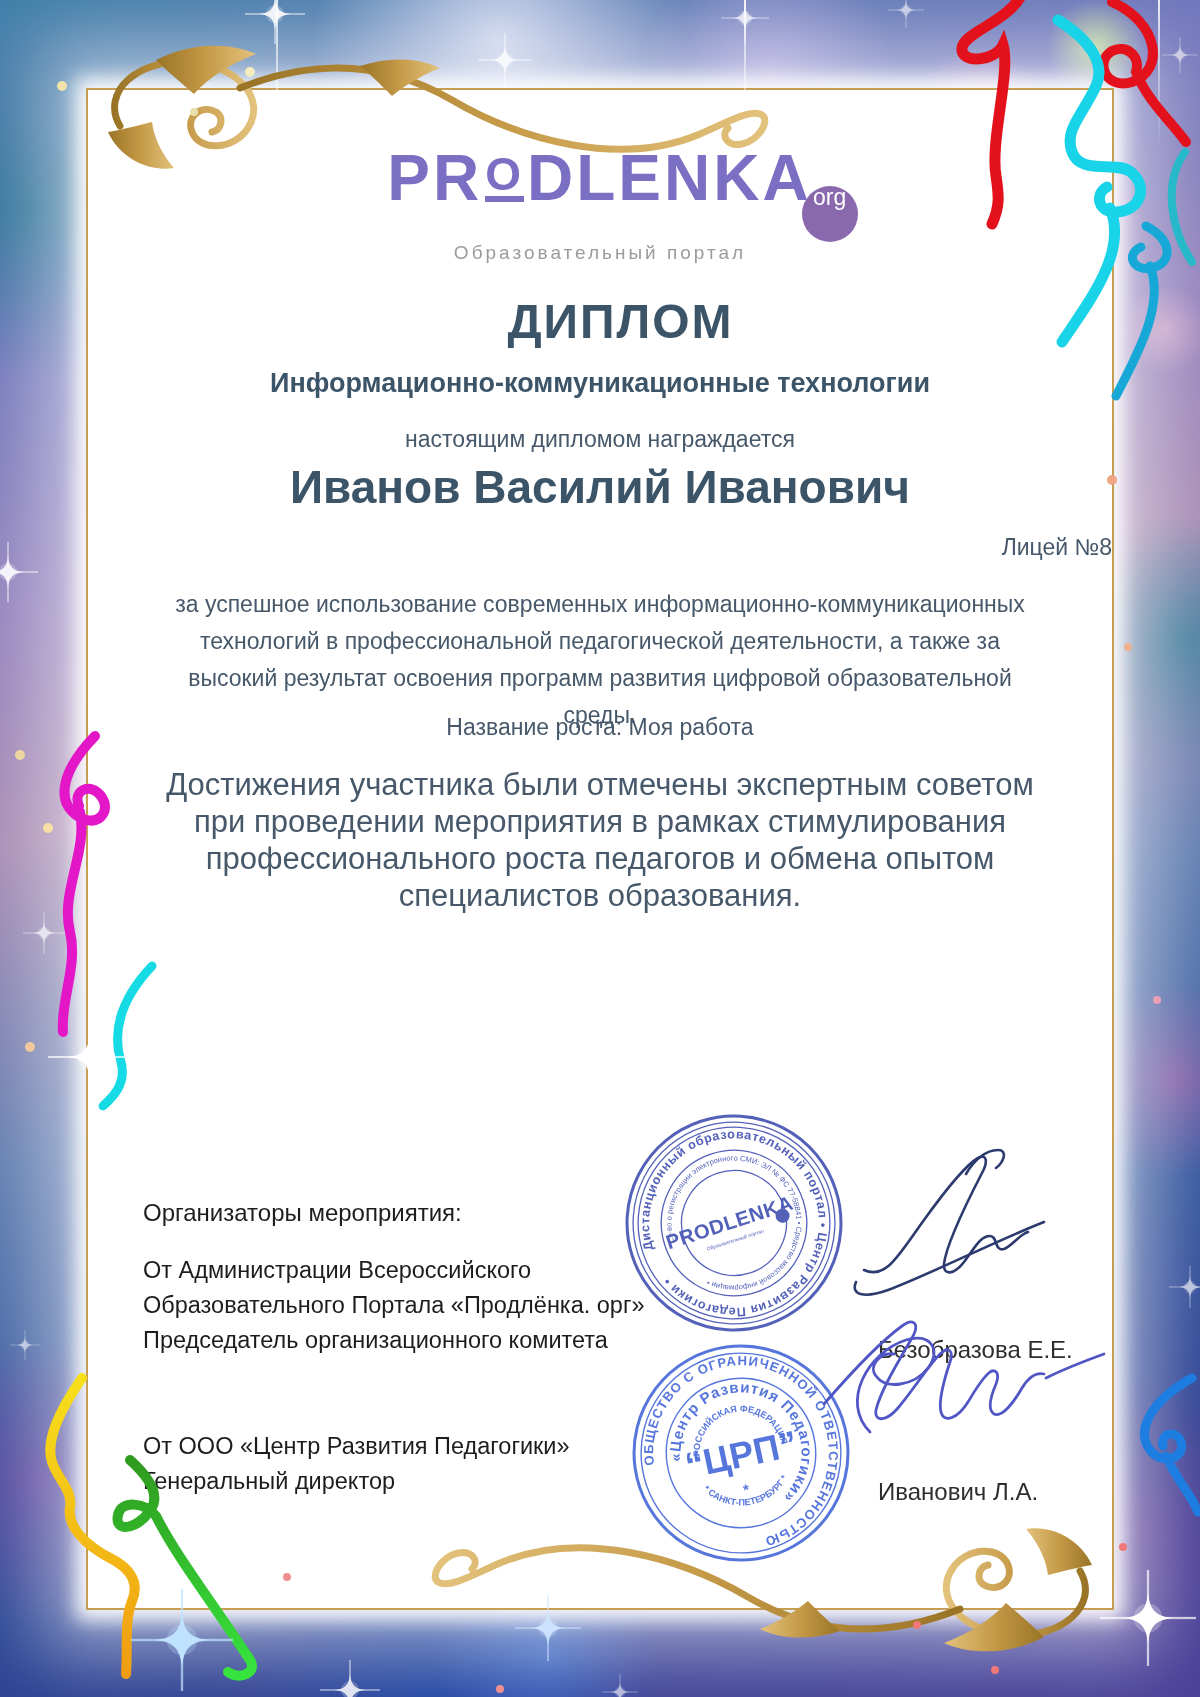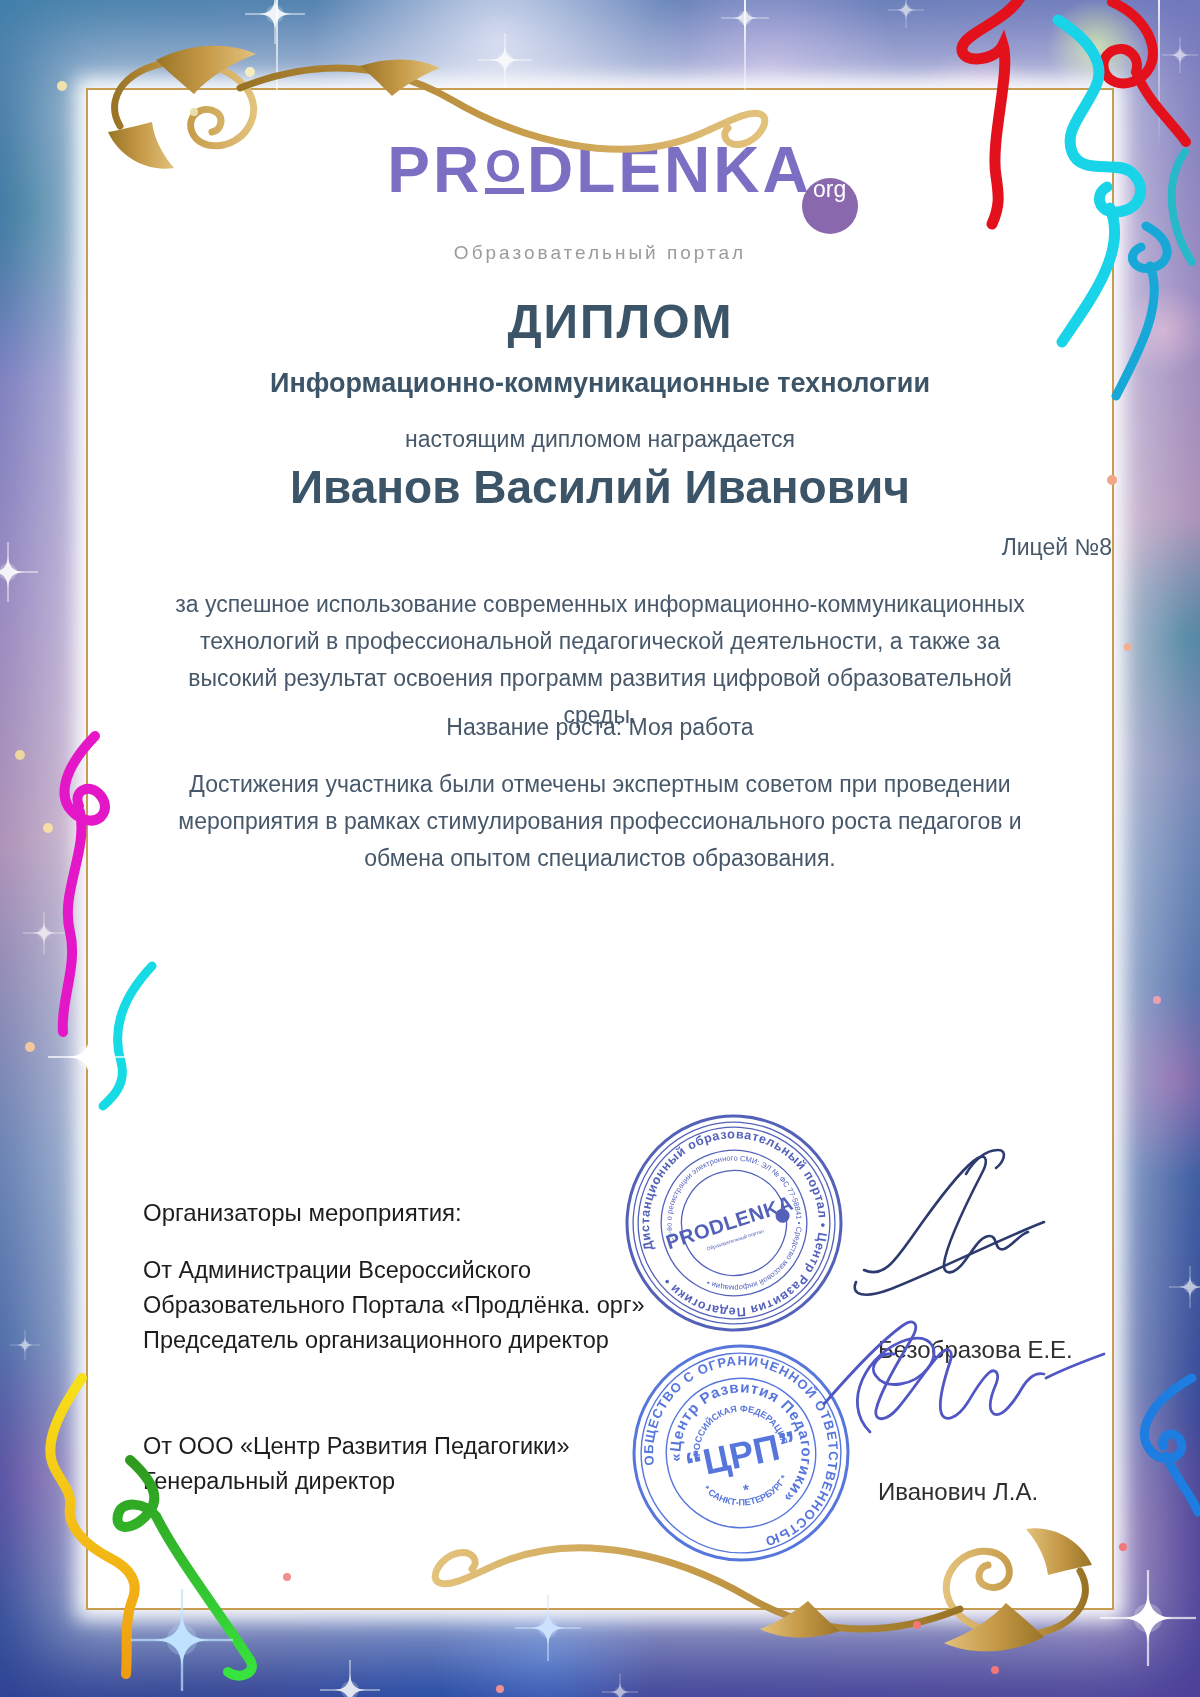--- a/index.html
+++ b/index.html
@@ -29,38 +29,38 @@
   .paper{
     position:absolute;left:86px;top:88px;width:1028px;height:1522px;
     background:#fff;border:2px solid #c79d52;box-sizing:border-box;
     box-shadow:0 0 18px 10px rgba(255,255,255,.95), 0 0 70px 45px rgba(255,255,255,.5);
     z-index:2;
   }
   .decor{position:absolute;inset:0;z-index:5;pointer-events:none;}
   .abs{position:absolute;left:0;right:0;text-align:center;margin:0;}
 
   
-  .logo-wrap{top:48px;padding-left:45px;}
+  .logo-wrap{top:56px;padding-left:45px;}
   .brand{display:inline-flex;align-items:flex-start;color:#7b6fc4;font-weight:600;
          font-size:64px;letter-spacing:3px;line-height:1;}
   .brand .logo-o{display:inline-block;font-size:46px;border-bottom:6px solid #7b6fc4;
          line-height:.9;margin:8px 3px 0 3px;padding-bottom:1px;}
   .org-badge{display:inline-flex;align-items:flex-start;justify-content:center;
          width:56px;height:56px;border-radius:50%;background:#8a68ae;color:#fff;
          font-size:23px;font-weight:400;letter-spacing:0;margin:40px 0 0 -10px;}
   .tagline{top:152px;color:#9b9b9b;font-size:19px;letter-spacing:3px;font-weight:400;}
 
   .title{top:204px;font-size:48px;font-weight:800;letter-spacing:2px;color:#3c5468;margin-left:41px;}
   .subject{top:278px;font-size:27px;font-weight:700;color:#3c5468;}
   .intro{top:336px;font-size:23px;color:#46586a;}
   .recipient{top:370px;font-size:46px;font-weight:800;color:#3c5468;}
   .institution{top:444px;font-size:23px;color:#46586a;text-align:right;}
   .description{top:496px;left:76px;right:76px;font-size:23px;line-height:37px;color:#46586a;}
   .work-title{top:624px;font-size:23px;color:#46586a;}
-  .achievement{top:676px;left:76px;right:76px;font-size:23px;line-height:37px;color:#46586a;}
+  .achievement{top:676px;left:76px;right:76px;font-size:31px;line-height:37px;color:#46586a;}
   .issue{top:784px;font-size:23px;color:#46586a;}
 
   .org-block{position:absolute;left:54px;text-align:left;margin:1px;color:#1d1d1d;}
   .org-heading{top:1108px;font-size:24px;}
   .org-first{top:1162px;font-size:23.5px;line-height:35px;}
   .org-second{top:1338px;font-size:23.5px;line-height:35px;}
   .signer{position:absolute;text-align:left;font-size:24px;color:#2e2e2e;left:790px;}
   .signer-1{top:1222px;}
   .signer-2{top:1364px;}
 
@@ -96,21 +96,21 @@
     <p class="abs recipient">Иванов Василий Иванович</p>
     <p class="abs institution">Лицей №8</p>
     <p class="abs description">за успешное использование современных информационно-коммуникационных технологий в профессиональной педагогической деятельности, а также за высокий результат освоения программ развития цифровой образовательной среды.</p>
     <p class="abs work-title">Название роста: Моя работа</p>
     <p class="abs achievement">Достижения участника были отмечены экспертным советом при проведении мероприятия в рамках стимулирования профессионального роста педагогов и обмена опытом специалистов образования.</p>
 
     <p class="org-block org-heading">Организаторы мероприятия:</p>
     <p class="org-block org-first">
       <span>От Администрации Всероссийского</span><br>
       <span>Образовательного Портала «Продлёнка. орг»</span><br>
-      <span>Председатель организационного директор</span>
+      <span>Председатель организационного комитета</span>
     </p>
     <p class="org-block org-second">
       <span>От ООО «Центр Развития Педагогики»</span><br>
       <span>Генеральный директор</span>
     </p>
     <p class="signer signer-1">Безобразова Е.Е.</p>
     <p class="signer signer-2">Иванович Л.А.</p>
 
     <svg class="stamp stamp1" viewBox="0 0 220 220">
       <defs>

